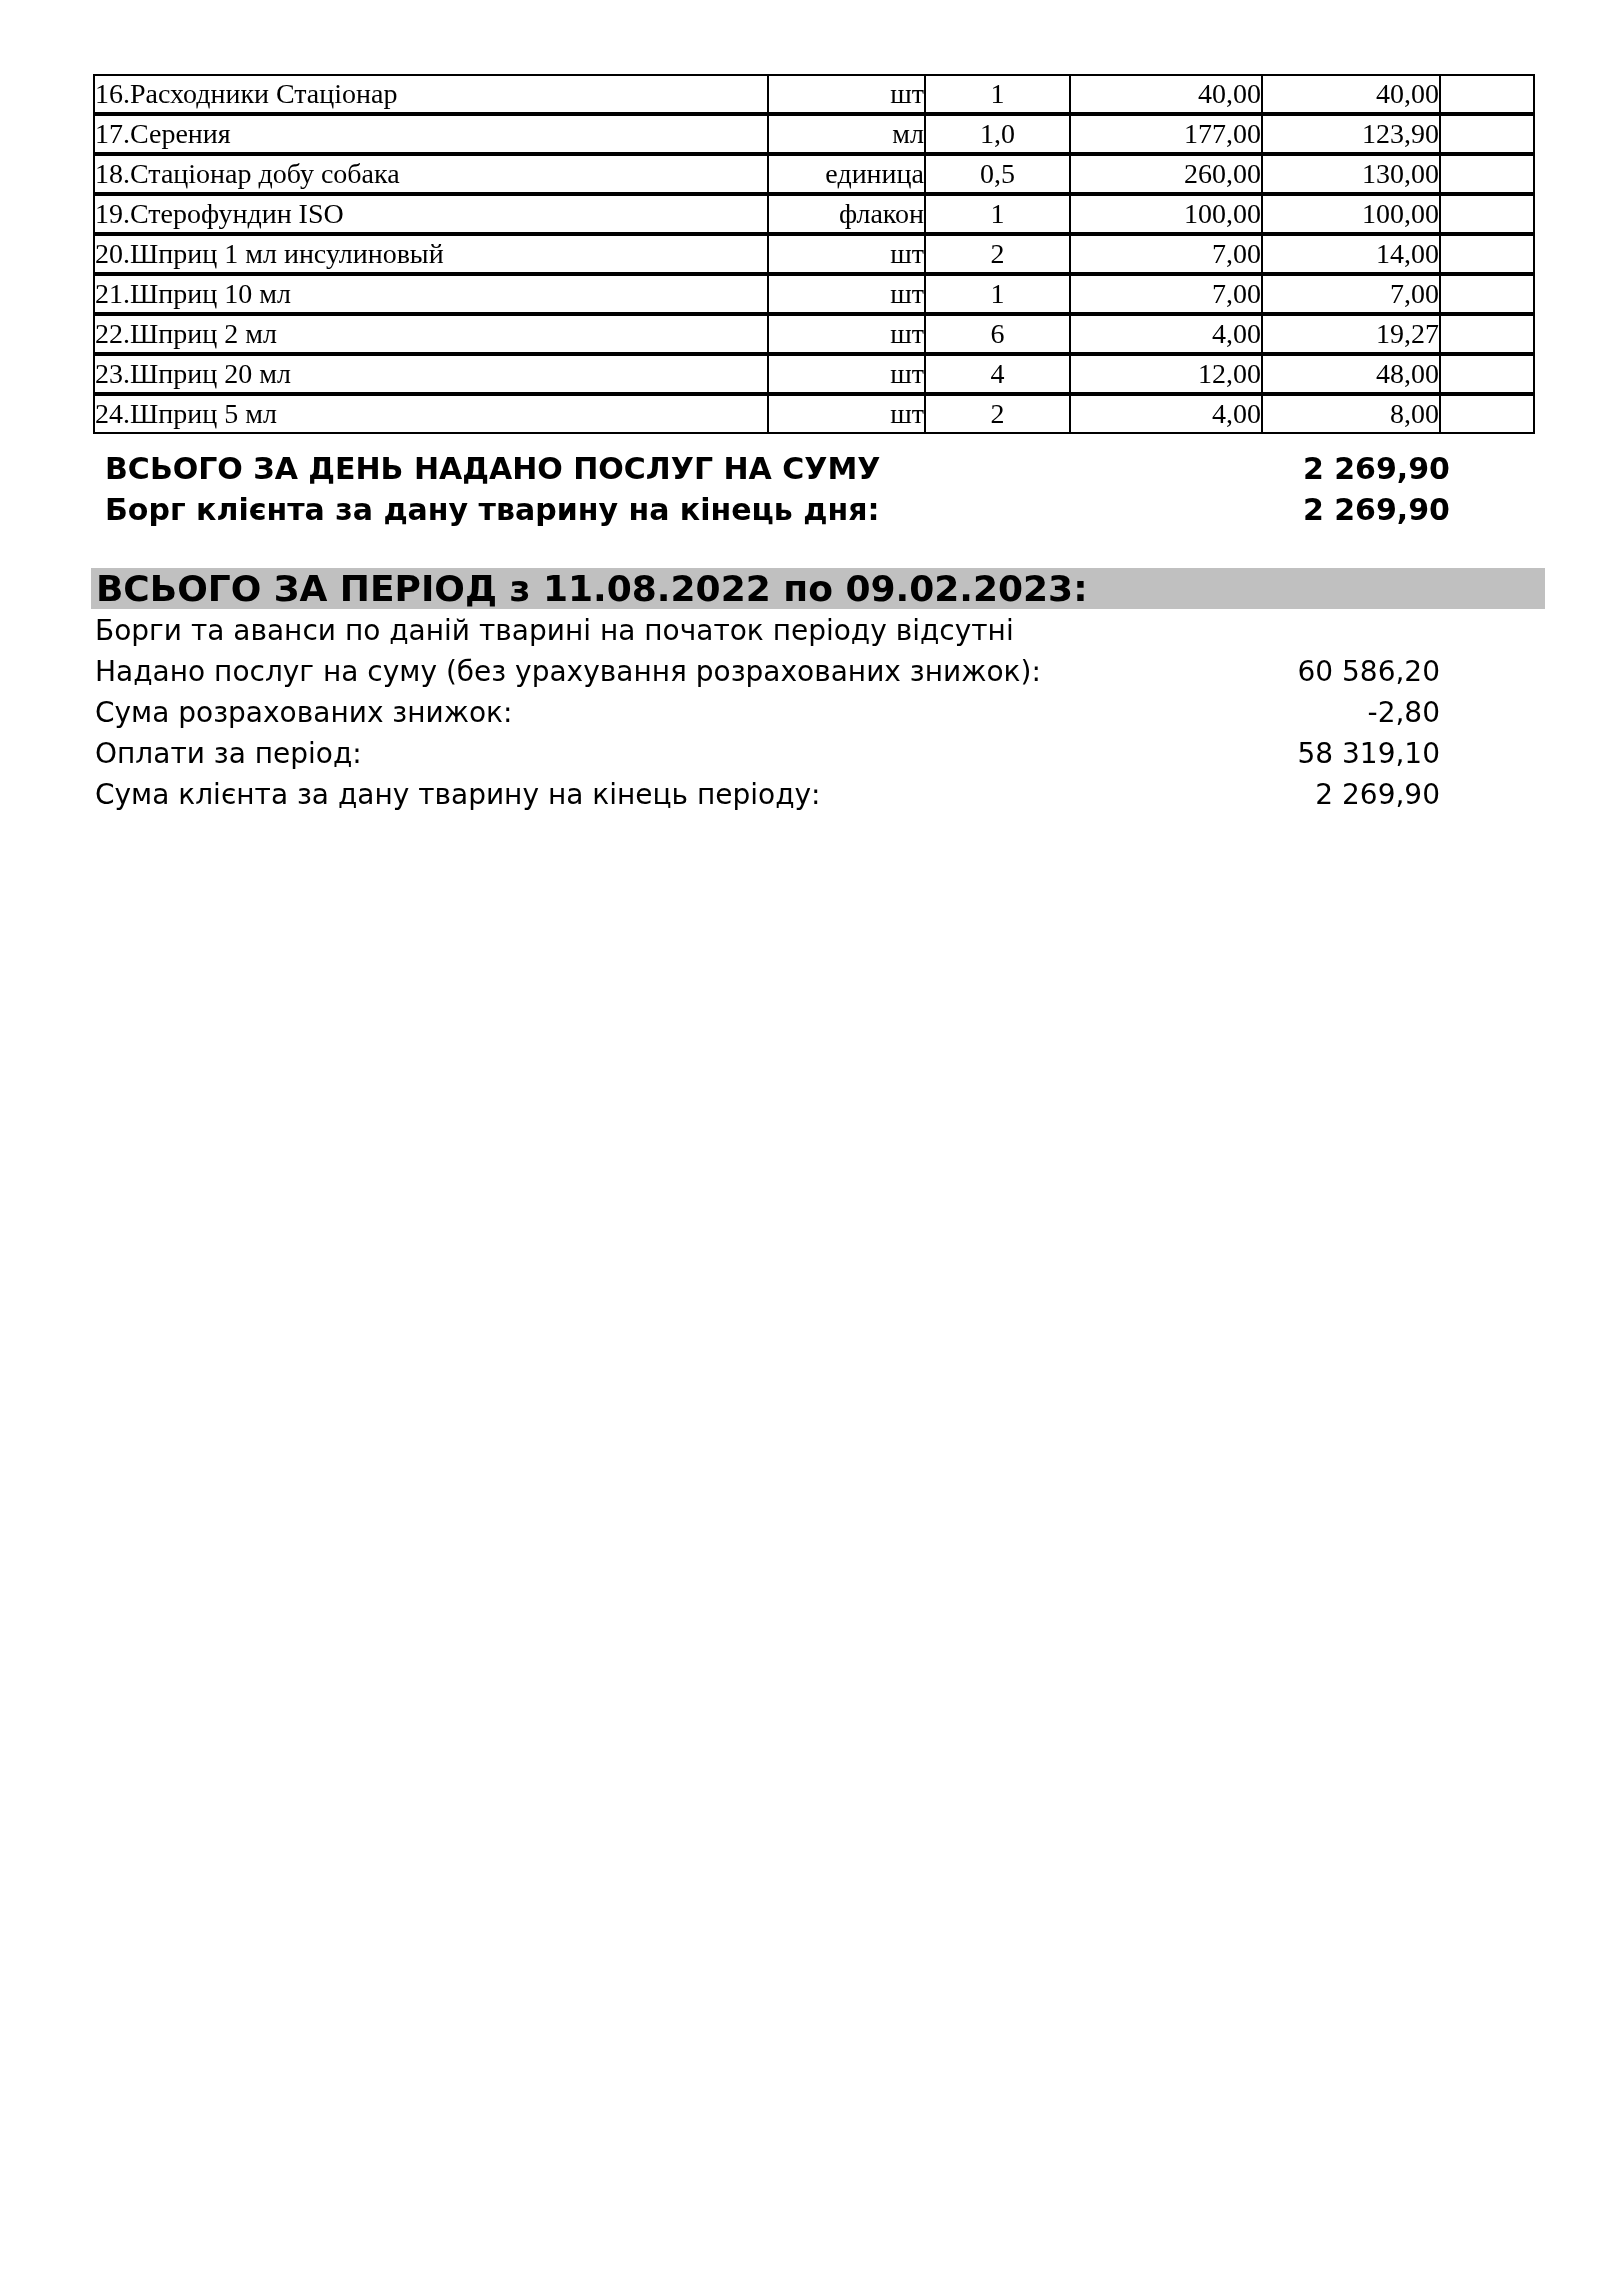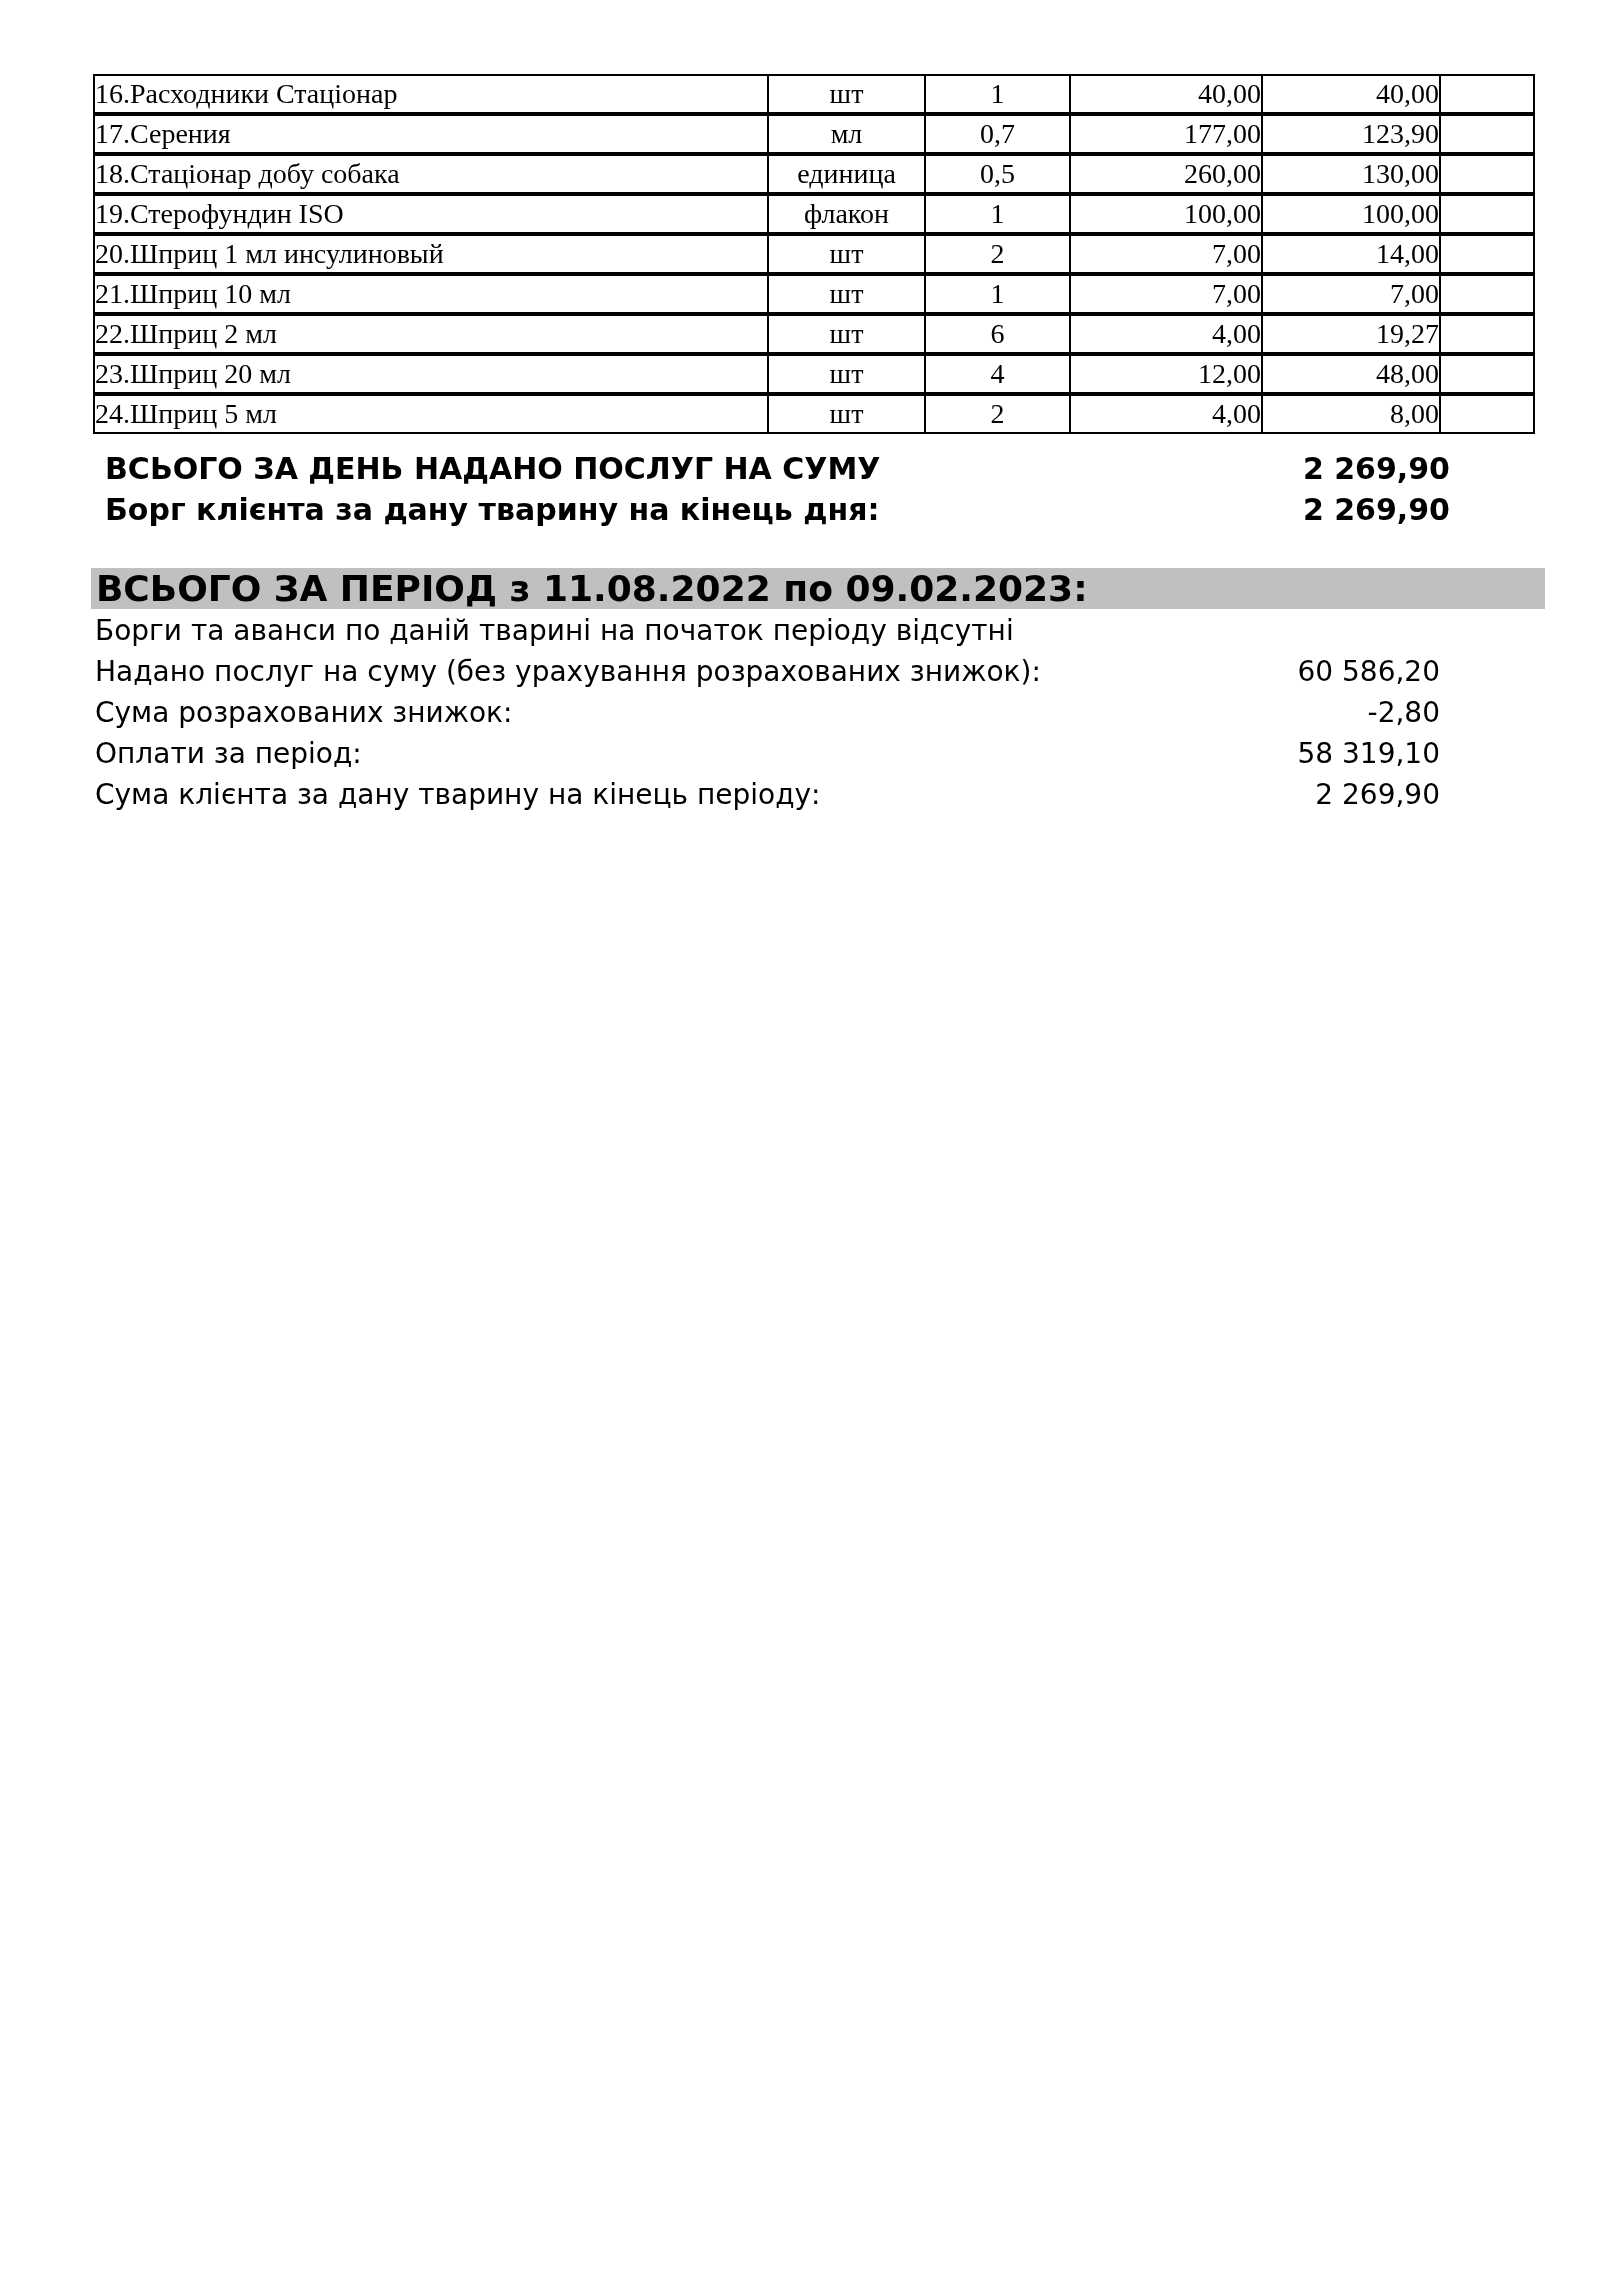--- a/index.html
+++ b/index.html
@@ -35,21 +35,21 @@
     padding: 0;
     font-size: 28px;
     line-height: 36px;
     vertical-align: middle;
     white-space: nowrap;
     overflow: hidden;
     font-family: Liberation Serif, serif;
   }
   table.items tr + tr td { border-top-width: 4.9px; }
   td.td-name  { padding-left: 2.9px;  text-align: left; }
-  td.td-unit  { padding-left: 3.9px;  text-align: center; }
+  td.td-unit  { padding-left: 3.9px;  text-align: right; }
   td.td-qty   { text-align: center; }
   td.td-price { padding-right: 5.9px; text-align: right; }
   td.td-sum   { padding-right: 5.9px; text-align: right; }
   td.td-blank { }
 
   
   .day-totals {
     position: absolute;
     left: 105px;
     top: 448px;
@@ -119,21 +119,21 @@
           <td class="td-name">16.Расходники Стаціонар</td>
           <td class="td-unit">шт</td>
           <td class="td-qty">1</td>
           <td class="td-price">40,00</td>
           <td class="td-sum">40,00</td>
           <td class="td-blank"></td>
         </tr>
         <tr>
           <td class="td-name">17.Серения</td>
           <td class="td-unit">мл</td>
-          <td class="td-qty">0,7</td>
+          <td class="td-qty">1,0</td>
           <td class="td-price">177,00</td>
           <td class="td-sum">123,90</td>
           <td class="td-blank"></td>
         </tr>
         <tr>
           <td class="td-name">18.Стаціонар добу собака</td>
           <td class="td-unit">единица</td>
           <td class="td-qty">0,5</td>
           <td class="td-price">260,00</td>
           <td class="td-sum">130,00</td>

